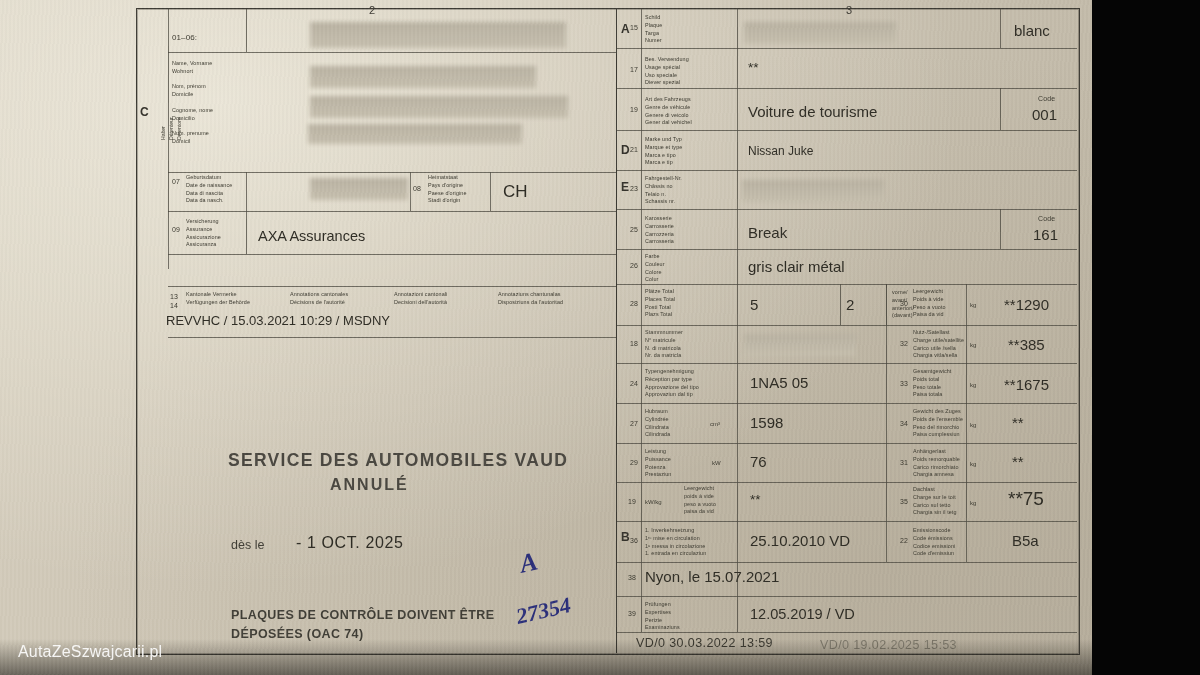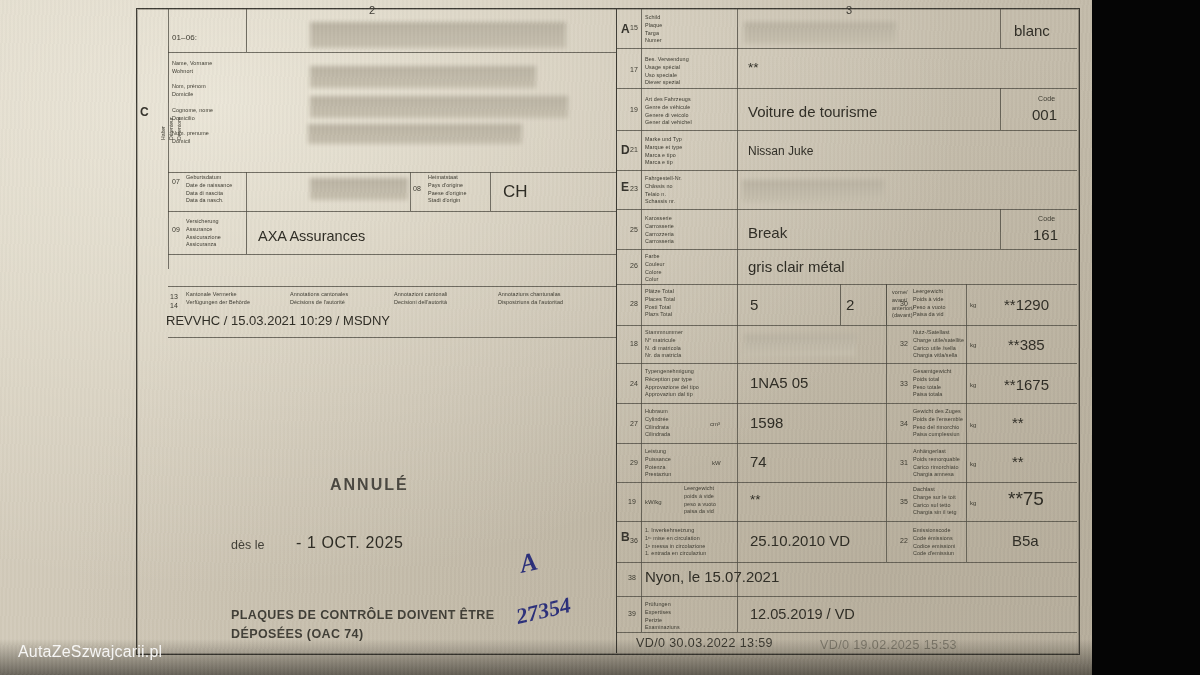--- a/index.html
+++ b/index.html
@@ -255,20 +255,21 @@
 Disposiziuns da l'autoritad</div>
 
     <div class="val" style="left:166px; top:313px; font-size:13px;">REVVHC / 15.03.2021 10:29 / MSDNY</div>
 
     <div class="redact" style="left:310px; top:22px; width:256px; height:26px;"></div>
     <div class="redact" style="left:310px; top:66px; width:226px; height:22px;"></div>
     <div class="redact" style="left:310px; top:96px; width:258px; height:22px;"></div>
     <div class="redact" style="left:308px; top:124px; width:214px; height:20px;"></div>
     <div class="redact" style="left:310px; top:178px; width:98px; height:22px;"></div>
 
+    <div class="stamp stamp-title" style="left:228px; top:450px;">SERVICE DES AUTOMOBILES VAUD</div>
     <div class="stamp stamp-sub" style="left:330px; top:476px;">ANNULÉ</div>
     <div class="stamp-text" style="left:231px; top:536px; width:80px;">dès le</div>
     <div class="val" style="left:296px; top:534px; font-size:16px; font-weight:normal; letter-spacing:.6px;">- 1 OCT. 2025</div>
     <div class="stamp-text stamp-strong" style="left:231px; top:606px; font-weight:bold;">PLAQUES DE CONTRÔLE DOIVENT ÊTRE DÉPOSÉES (OAC 74)</div>
 
     <div class="handwrite" style="left:520px; top:548px; font-size:26px;">A</div>
     <div class="handwrite" style="left:516px; top:598px; font-size:22px;">27354</div>
 
     <div class="hline" style="left:617px; top:48px; width:460px;"></div>
     <div class="hline" style="left:617px; top:88px; width:460px;"></div>
@@ -417,21 +418,21 @@
 Paisa cumplessiun</div>
     <div class="unit" style="left:970px; top:422px;">kg</div>
     <div class="val" style="left:1012px; top:414px; font-size:15px;">**</div>
 
     <div class="num" style="left:630px; top:459px;">29</div>
     <div class="lbl" style="left:645px; top:448px;">Leistung
 Puissance
 Potenza
 Prestaziun</div>
     <div class="unit" style="left:712px; top:460px;">kW</div>
-    <div class="val" style="left:750px; top:453px; font-size:15px;">74</div>
+    <div class="val" style="left:750px; top:453px; font-size:15px;">76</div>
     <div class="num" style="left:900px; top:459px;">31</div>
     <div class="lbl" style="left:913px; top:448px;">Anhängerlast
 Poids remorquable
 Carico rimorchiato
 Chargia amnesa</div>
     <div class="unit" style="left:970px; top:461px;">kg</div>
     <div class="val" style="left:1012px; top:453px; font-size:15px;">**</div>
 
     <div class="num" style="left:628px; top:498px;">19</div>
     <div class="unit" style="left:645px; top:499px;">kW/kg</div>

